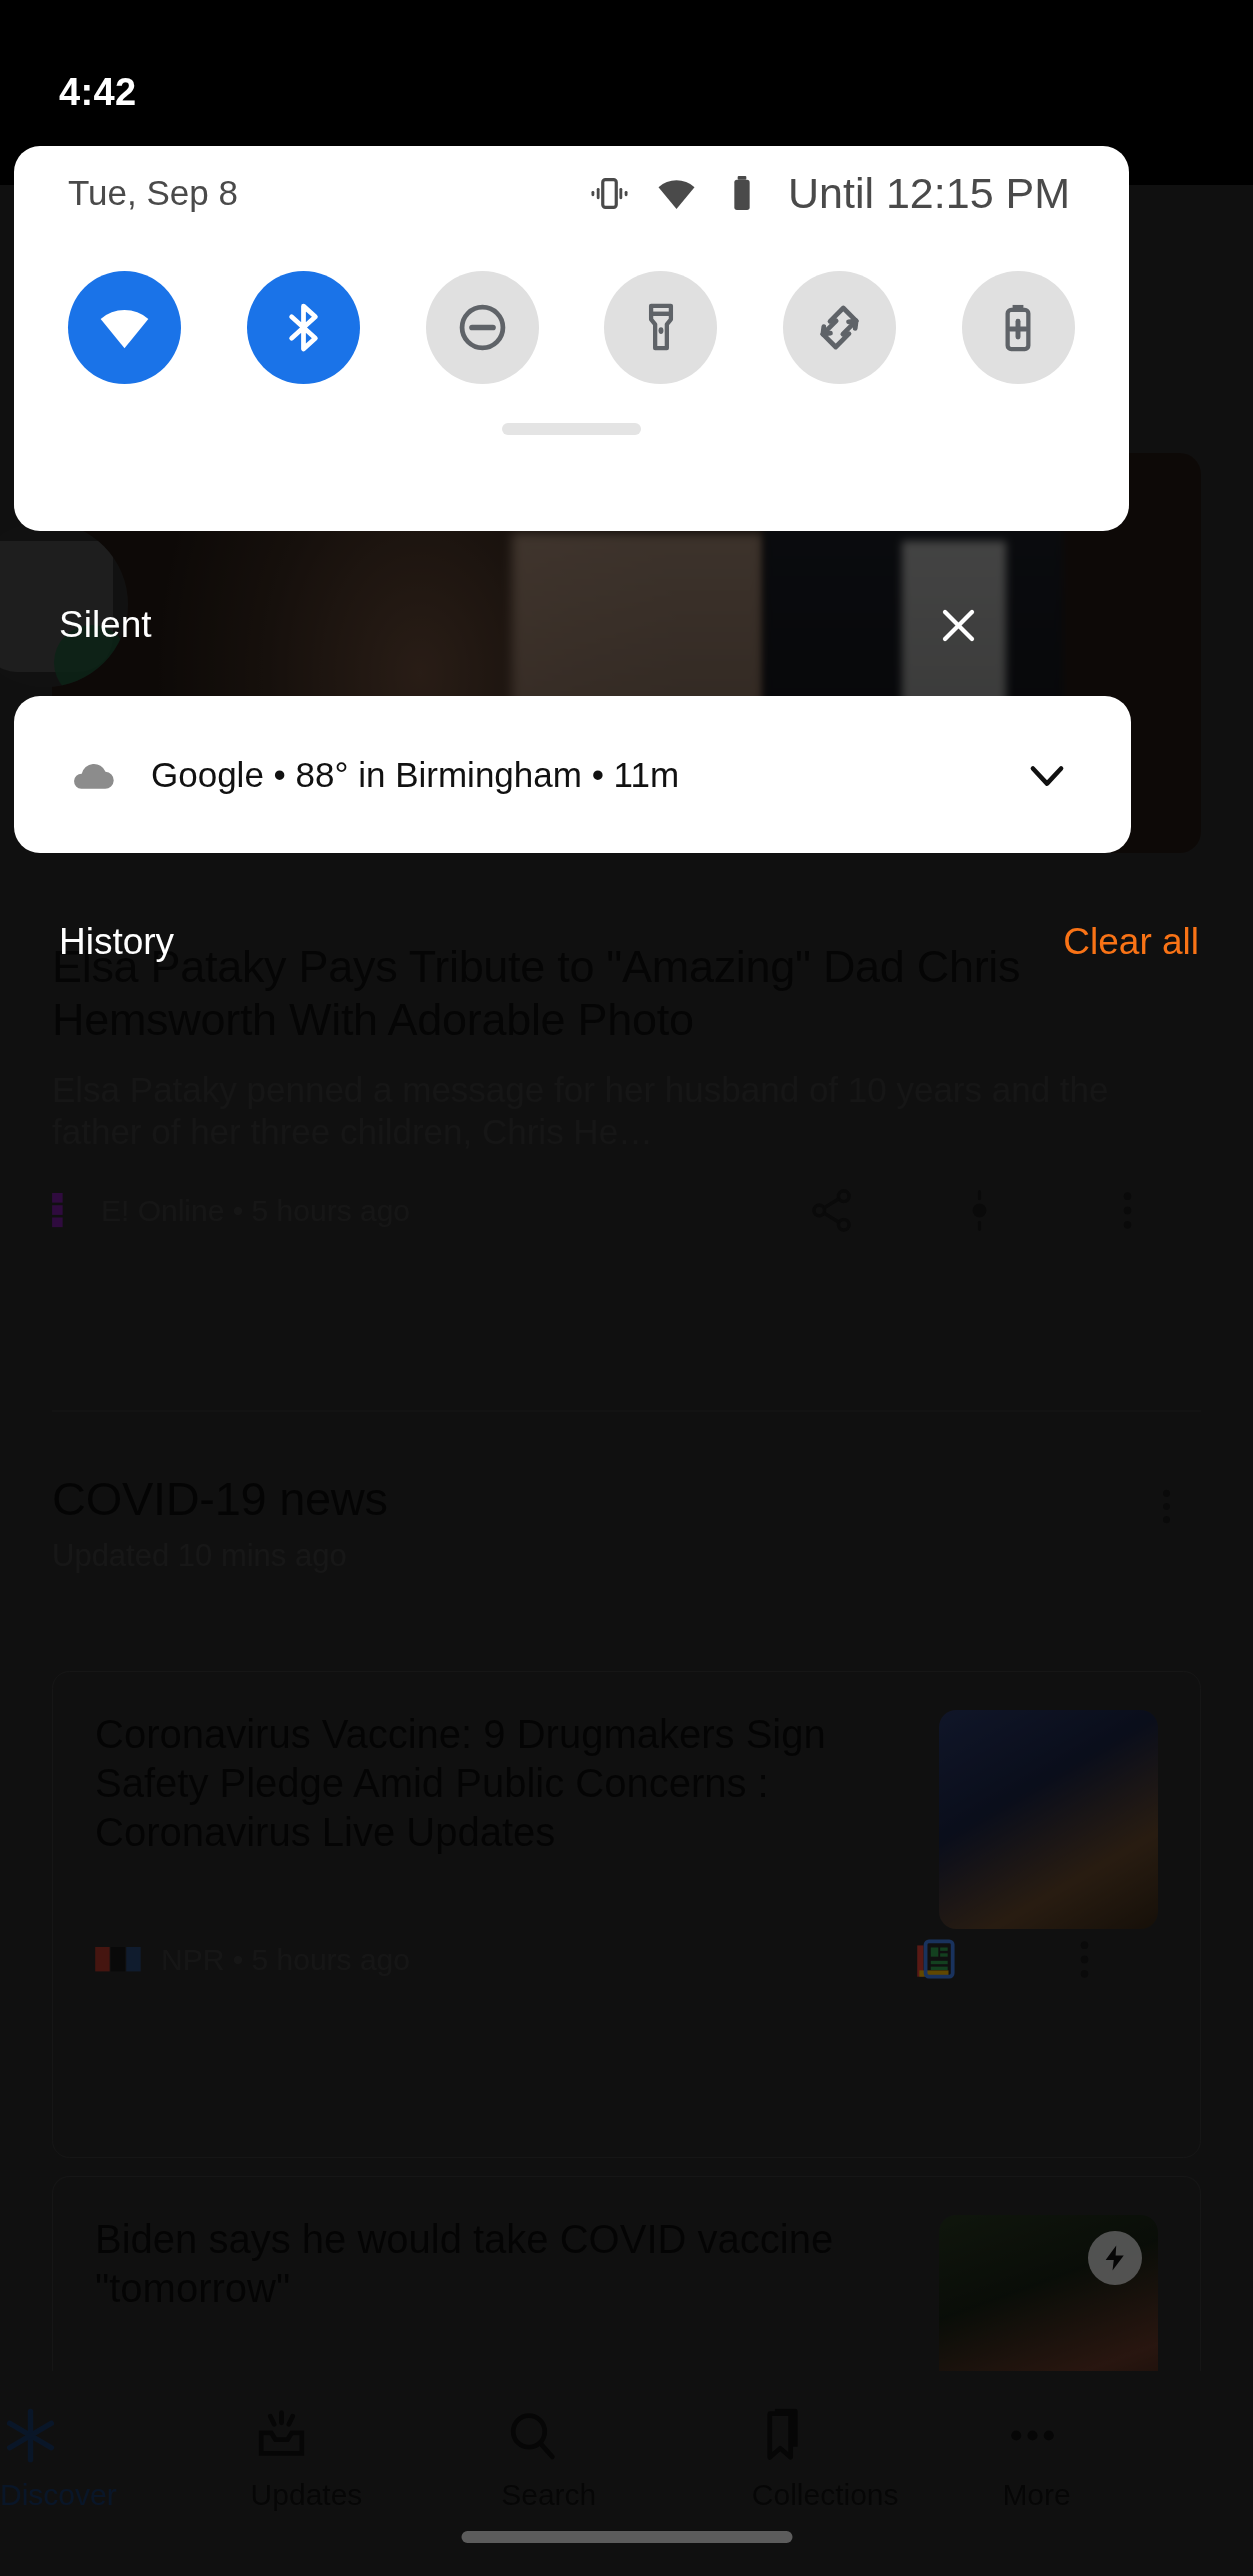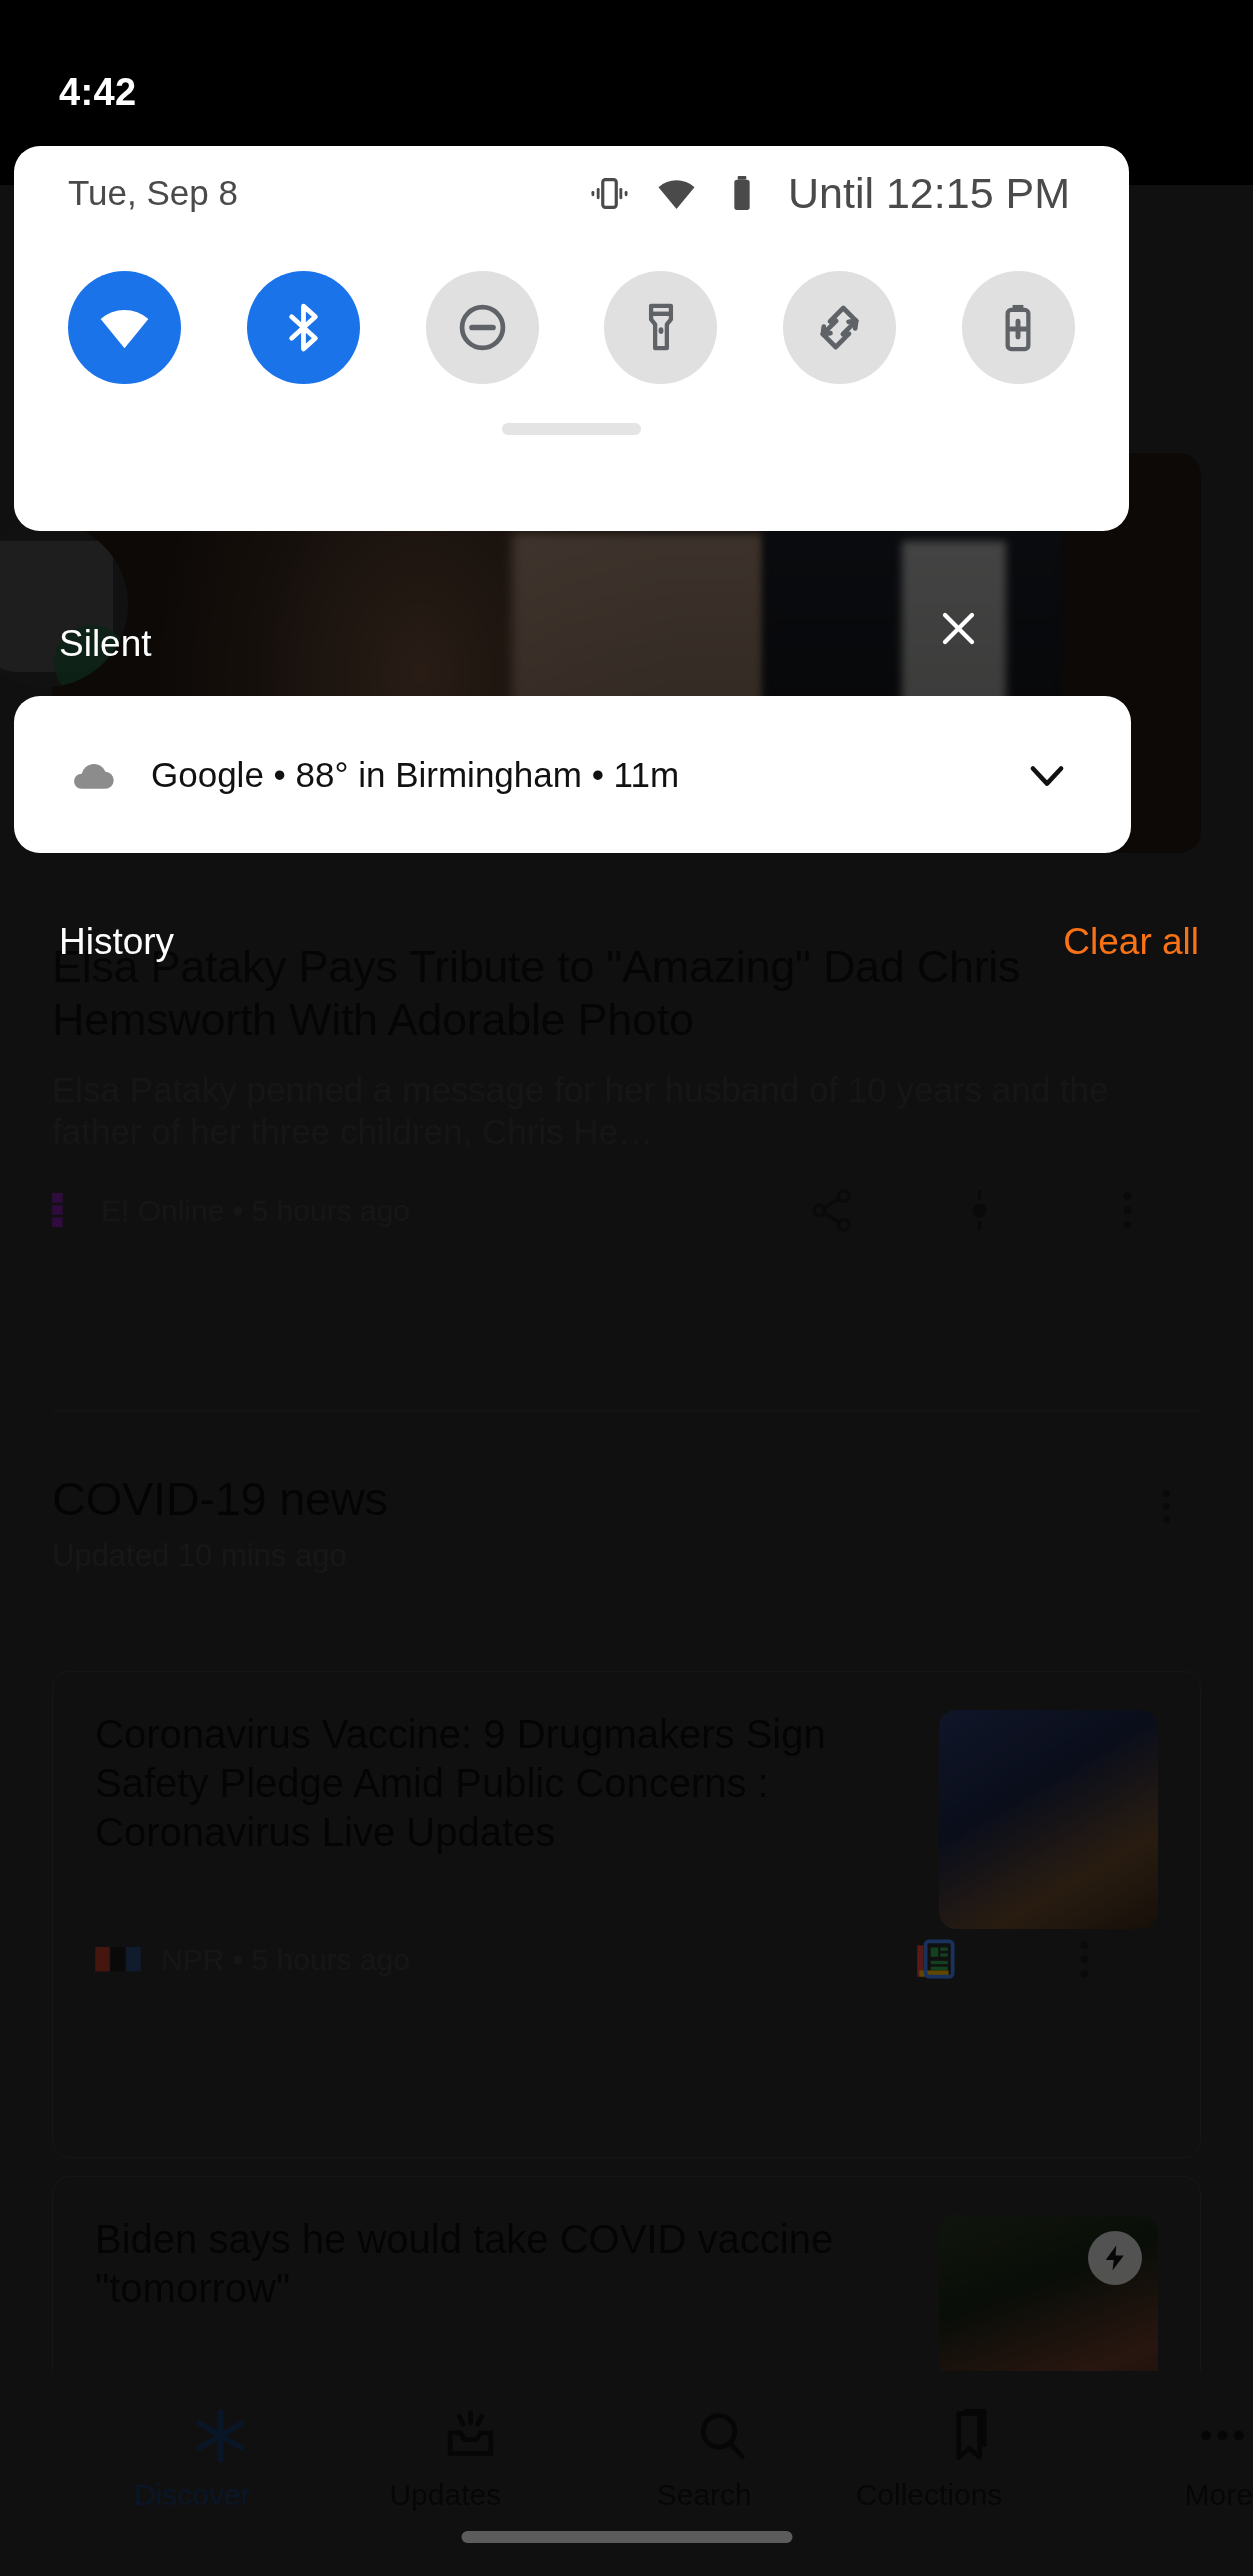--- a/index.html
+++ b/index.html
@@ -126,21 +126,21 @@
   }
   .qs-tile.on  { background:#1a73e8; }
   .qs-tile.off { background:#e0e0e0; }
 
   #qs-handle-wrap { display:flex; justify-content:center; padding-top:8.7px; }
   #qs-handle { width:139px; height:12.2px; border-radius:6.1px; background:#e4e4e4; }
 
   
   #silent-row {
     position:absolute; left:0; top:585px; width:1049px; height:80px;
-    display:flex; align-items:flex-end;
+    display:flex; align-items:center;
   }
   #silent-label { margin-left:59px; color:#fff; font-size:37px; font-weight:500; }
   #silent-close {
     margin-left:auto; margin-right:54px; width:73px; height:73px;
     display:flex; align-items:center; justify-content:center;
   }
 
   
   #notif {
     position:absolute; left:14px; top:696px; width:1117px; height:157px;
@@ -158,21 +158,21 @@
   }
   #history-btn { margin-left:59px; color:#fff; font-size:37px; font-weight:400; }
   #clearall-btn { margin-left:auto; margin-right:54px; color:#f97316; font-size:37px; font-weight:500; }
 
   
   #bottom-nav {
     position:absolute; left:0; bottom:0; width:1253px; height:205px;
     background:#2c2c2c; display:flex; align-items:flex-start;
   }
   .nav-item {
-    flex:1; display:flex; flex-direction:column; align-items:flex-end; padding-top:30px;
+    flex:1; display:flex; flex-direction:column; align-items:flex-start; padding-top:30px;
   }
   .nav-ico { height:68px; display:flex; align-items:center; justify-content:center; }
   .nav-lbl { font-size:30px; margin-top:8.7px; color:#111; }
   .nav-item.active .nav-lbl { color:#1a3a6b; }
   #home-indicator {
     position:absolute; left:50%; transform:translateX(-50%); bottom:33px;
     width:331px; height:12.2px; border-radius:6.1px; background:#f1f1f1;
   }
 </style>
 </head>

